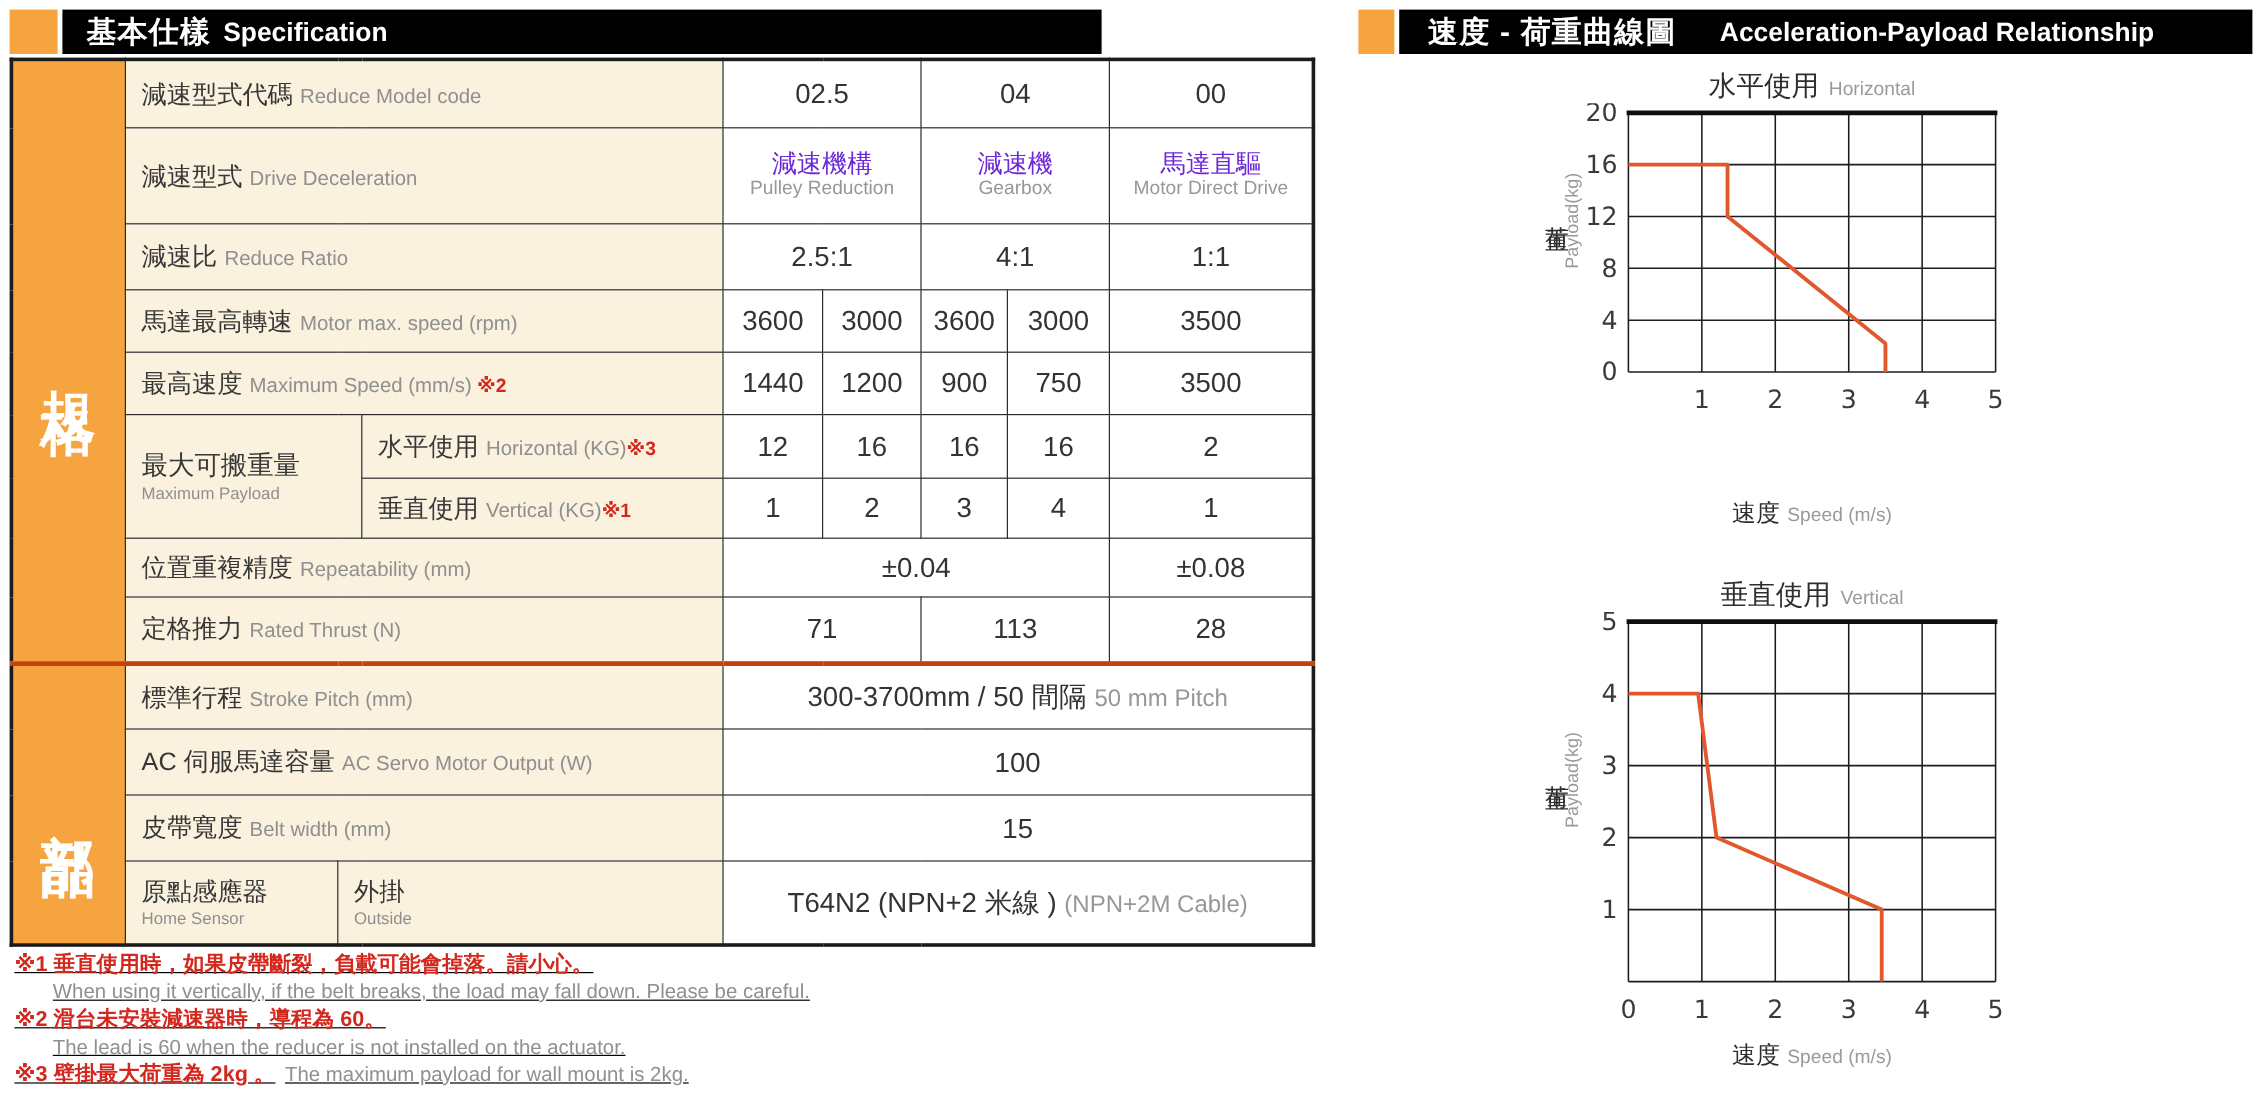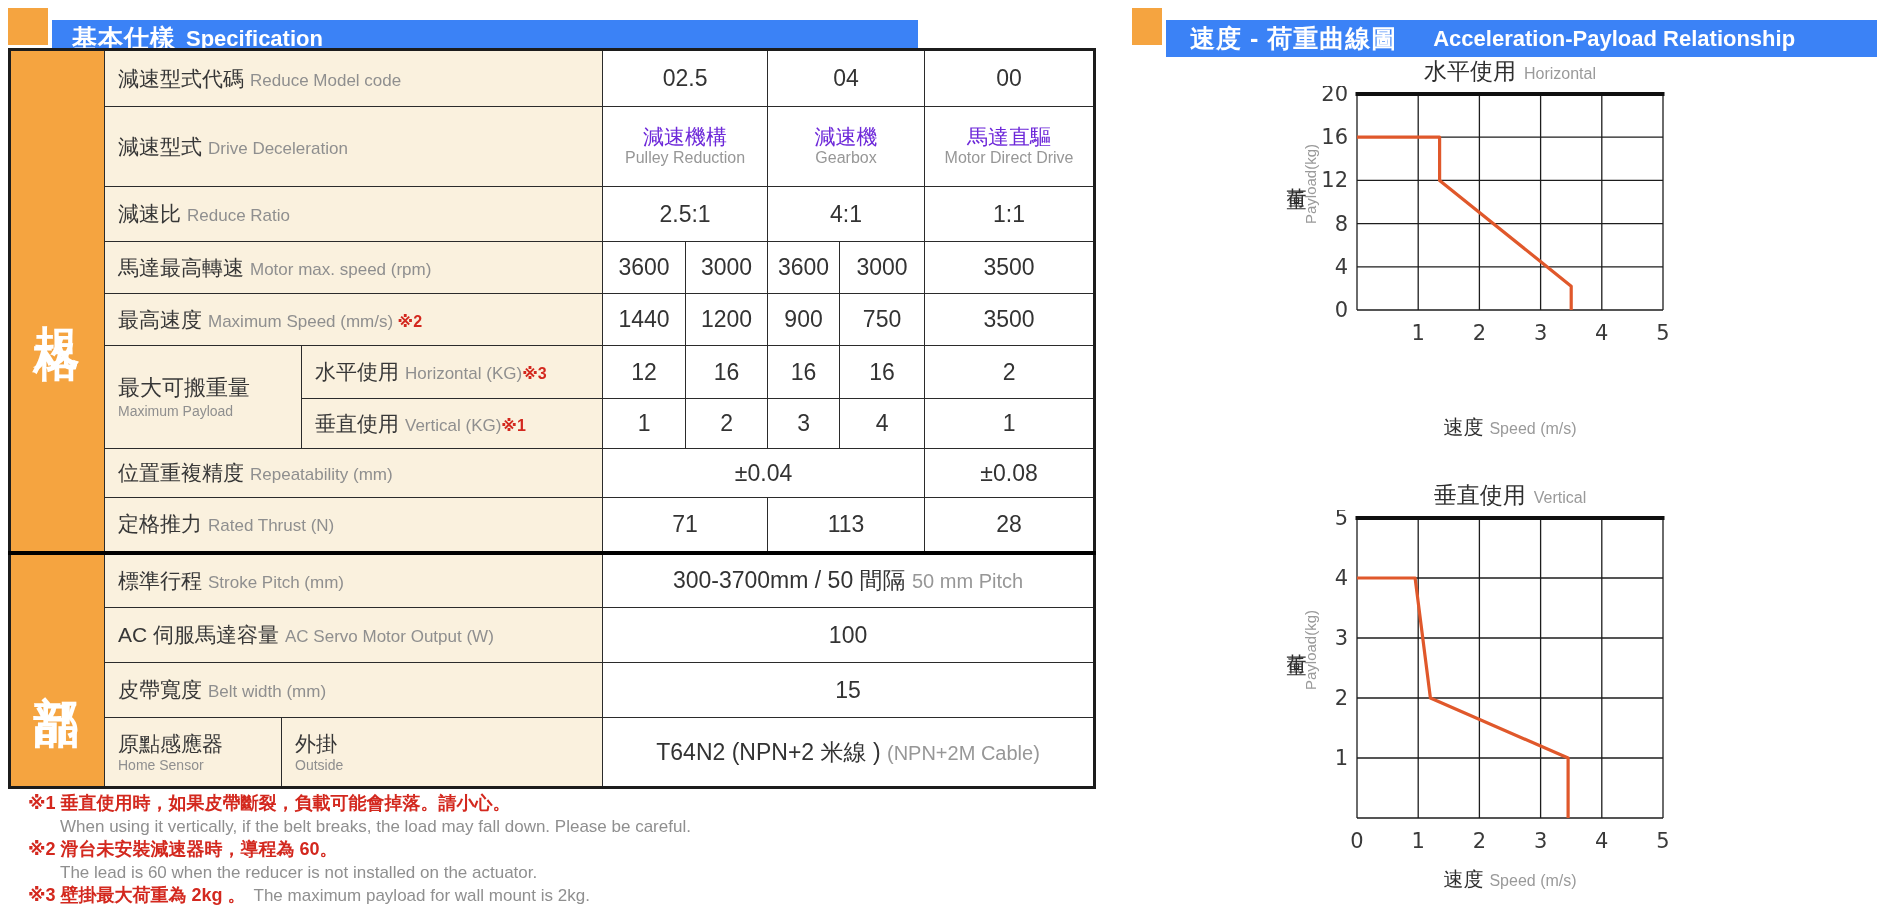--- a/index.html
+++ b/index.html
@@ -2,21 +2,21 @@
 <html><head>
 <meta charset="utf-8">
 <style>
   html,body{margin:0;padding:0;background:#ffffff;}
   .canvas{position:relative;width:1885px;height:911px;background:#ffffff;overflow:hidden;
           font-family:"Liberation Sans","DejaVu Sans",sans-serif;}
 
   
   .hdr{position:absolute;height:37px;}
   .hdr-accent{position:absolute;top:0;height:37px;background:#F5A440;}
-  .hdr-bar{position:absolute;top:12px;height:37px;background:#3b82f6;color:#fff;
+  .hdr-bar{position:absolute;top:0;height:37px;background:#000000;color:#fff;
            display:flex;align-items:center;white-space:nowrap;}
   .hdr-zh{font-size:25px;font-weight:bold;letter-spacing:1px;}
   .hdr-en{font-size:22px;font-weight:bold;margin-left:10px;}
 
   
   .spec-table{position:absolute;left:8px;top:48px;width:1087px;border-collapse:collapse;
               table-layout:fixed;border:3px solid #1c1c1c;background:#fff;}
   .spec-table td{border:1px solid #2b2b2b;padding:0;overflow:hidden;vertical-align:middle;}
   td.side{background:#F5A440;text-align:center;}
   .side-label{display:inline-block;writing-mode:vertical-rl;text-orientation:upright;
@@ -25,24 +25,24 @@
   .zh{font-size:21px;color:#373737;}
   .en{font-size:17px;color:#8f8f8f;margin-left:6px;text-align:right;}
   .mark{font-size:16px;color:#D3281E;font-weight:bold;}
   td.val{text-align:center;font-size:23px;color:#333333;background:#fff;white-space:nowrap;}
   td.val .gray{color:#979797;font-size:20px;}
   td.val2{text-align:center;background:#fff;line-height:1.15;padding:2px 0;}
   td.val2 .zh2{display:block;font-size:21px;color:#6d28d9;}
   td.val2 .en2{display:block;font-size:16px;color:#979797;}
   td.lbl .stack-zh{display:block;font-size:21px;color:#373737;line-height:1.3;}
   td.lbl .stack-en{display:block;font-size:14px;color:#8f8f8f;line-height:1.25;}
-  tr.section-start td{border-top:4px solid #000000;}
+  tr.section-start td{border-top:4px solid #c2410c;}
 
   
-  .footnotes{position:absolute;left:28px;top:792px;width:1080px;}
+  .footnotes{position:absolute;left:12px;top:792px;width:1080px;text-decoration:underline;}
   .fn-zh{color:#D3281E;font-weight:bold;font-size:18px;line-height:23px;}
   .fn-en{color:#8f8f8f;font-size:17px;line-height:23px;padding-left:32px;}
   .fn-line3 .fn-zh{display:inline;}
   .fn-line3 .fn-en{display:inline;padding-left:8px;}
 
   
   .chart{position:absolute;width:430px;}
   .chart-title{position:absolute;left:77px;width:306px;text-align:center;top:0;white-space:nowrap;}
   .ct-zh{font-size:23px;color:#2e2e2e;}
   .ct-en{font-size:16px;color:#9a9a9a;margin-left:8px;}

